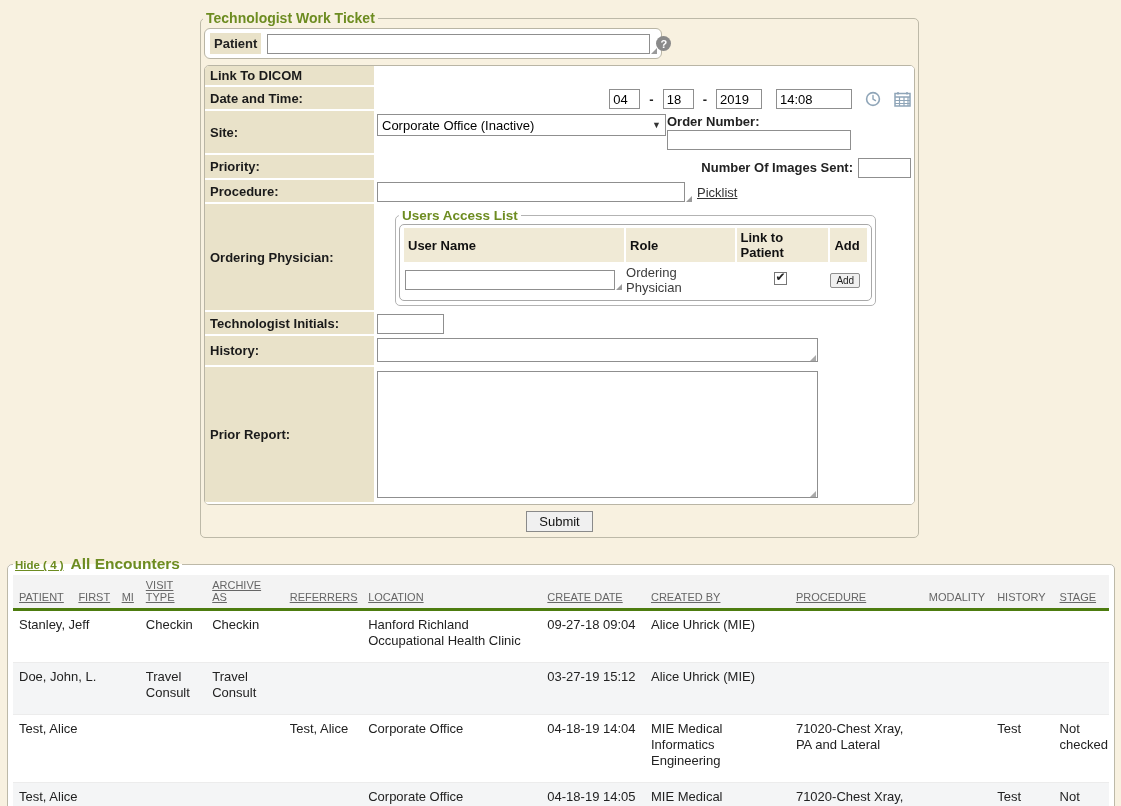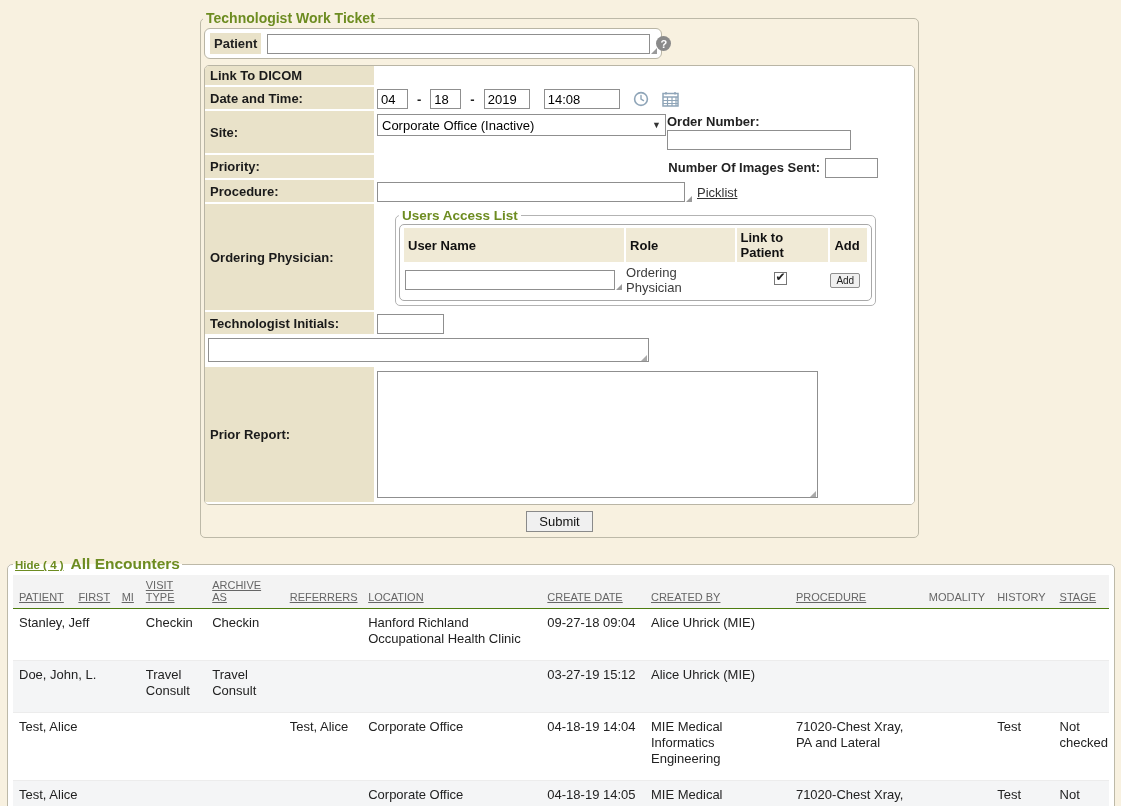--- a/index.html
+++ b/index.html
@@ -54,21 +54,21 @@
   .frow .lbl {
     width:169px; min-width:169px; background:#e9e2c9;
     font-weight:bold; font-size:13px; color:#1a1a1a;
     padding:2px 5px; display:flex; align-items:center;
     border-bottom:2px solid #fff;
   }
   .frow .val { flex:1; background:#fff; padding:2px 3px; display:flex; align-items:center; }
 
   .r-dicom  { min-height:21px; }
   .r-datetime { min-height:23px; }
-  .r-datetime .val { gap:9px; }
+  .r-datetime .val { gap:9px;justify-content:flex-end; }
   .r-site   { min-height:44px; }
   .r-site .val { align-items:flex-start; padding-top:3px; }
   .r-priority { min-height:25px; }
   .r-procedure { min-height:24px; }
   .r-ordering { min-height:89px; }
   .r-initials { min-height:23px; }
   .r-history { min-height:29px; }
   .r-prior { min-height:137px; }
 
   .dt-sep { font-weight:bold; }
@@ -77,21 +77,21 @@
   .selectbox {
     width:289px; height:22px; border:1px solid #8f8f8f; background:#fff;
     display:flex; align-items:center; padding:0 4px; cursor:pointer;
   }
   .selectbox .seltext { flex:1; font-size:13px; color:#000; }
   .select-arrow { font-size:9px; color:#333; }
   .select-arrow::after { content:"▼"; }
 
   .order-block { margin-left:auto; margin-right:60px; display:flex; flex-direction:column; }
   .order-block .blbl { font-weight:bold; margin-bottom:1px; }
-  .images-block { margin-left:auto; margin-right:33px; display:flex; align-items:center; gap:5px; }
+  .images-block { margin-left:auto; display:flex; align-items:center; gap:5px; }
   .images-block .blbl { font-weight:bold; }
 
   .picklist-link { color:#333; text-decoration:underline; margin-left:12px; cursor:pointer; }
 
   .users-fieldset {
     width:481px; margin:2px 0 4px 18px;
     border:1px solid #b3b3b3; border-radius:5px; padding:1px 3px 4px 3px;
   }
   .users-fieldset legend { color:#6d8c21; font-weight:bold; font-size:13.5px; padding:0 3px; }
   .users-box { border:1px solid #a8a8a8; border-radius:5px; padding:3px 4px 4px 4px; }
@@ -150,21 +150,21 @@
   }
   .enc-legend { display:flex; align-items:baseline; gap:7px; }
   .hide-link { color:#6d8c21; font-weight:bold; font-size:11.5px; text-decoration:underline; cursor:pointer; }
   .enc-title { color:#6d8c21; font-weight:bold; font-size:15.5px; }
 
   .enc-table { width:100%; border-collapse:collapse; table-layout:fixed; }
   .enc-table thead tr { background:#f3f3f3; }
   .enc-table th {
     font-size:11px; font-weight:normal; color:#666; text-align:left;
     vertical-align:bottom; padding:4px 6px 5px 6px;
-    border-bottom:1px solid #4d7c0f;
+    border-bottom:3px solid #4d7c0f;
   }
   .hlink { color:#666; text-decoration:underline; cursor:pointer; }
   .hplain { color:#666; }
   .enc-table td {
     font-size:13px; color:#222; vertical-align:top;
     padding:6px 6px 13px 6px; line-height:1.23;
     border-top:1px solid #ececec;
   }
   .enc-table tbody tr:first-child td { border-top:none; }
   .enc-table td:first-child { white-space:nowrap; overflow:visible; }
@@ -297,20 +297,21 @@
     </div>
 
     <div class="frow r-initials">
       <div class="lbl">Technologist Initials:</div>
       <div class="val">
         <input type="text" class="initials-input" value="" style="">
       </div>
     </div>
 
     <div class="frow r-history">
+      <div class="lbl">History:</div>
       <div class="val">
         <span class="ta-wrap">
           <textarea class="history-ta" style=""></textarea>
           <span class="ta-grip"></span>
         </span>
       </div>
     </div>
 
     <div class="frow r-prior">
       <div class="lbl">Prior Report:</div>

